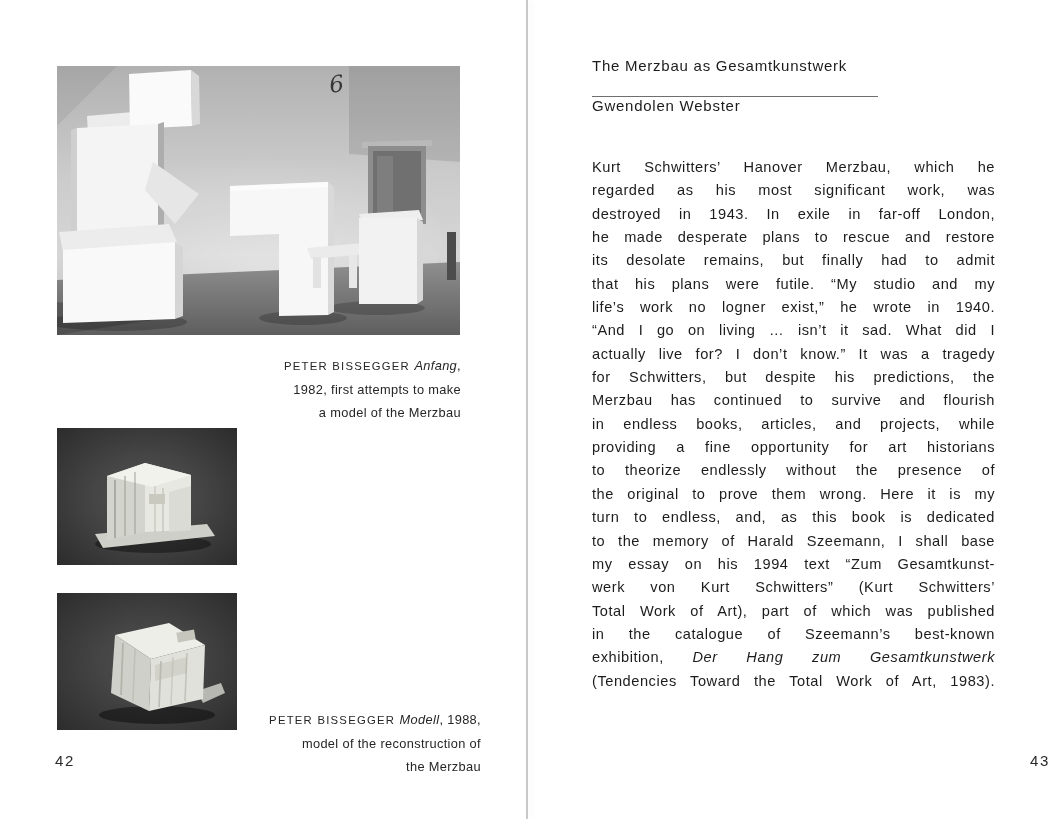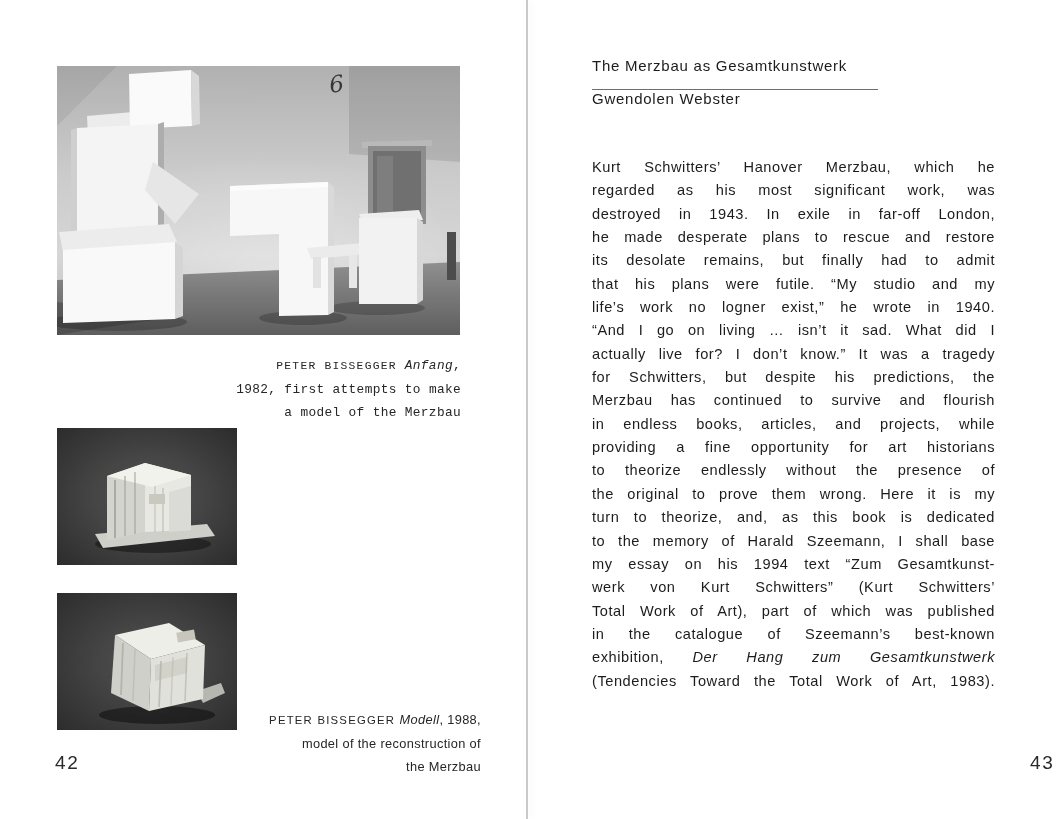--- a/index.html
+++ b/index.html
@@ -10,34 +10,34 @@
            box-shadow:4px 0 6px rgba(0,0,0,0.05);}
   
   .photo{position:absolute;overflow:hidden;filter:blur(.3px) contrast(.97) brightness(1.01);}
   .photo svg{display:block;}
   #photo-top{left:57px;top:66px;width:403px;height:269px;}
   #photo-mid{left:57px;top:428px;width:180px;height:137px;}
   #photo-bot{left:57px;top:593px;width:180px;height:137px;}
   .hand-six{font-family:"DejaVu Serif", serif;font-style:italic;}
   
   .caption{position:absolute;font-size:12.8px;line-height:23px;color:#262626;letter-spacing:.35px;}
-  #caption-top{left:211px;top:354px;width:250px;text-align:right;font-family:Liberation Mono, monospace;}
+  #caption-top{left:211px;top:354px;width:250px;text-align:right;}
   #caption-bot{left:246px;top:708px;width:235px;text-align:right;}
   .caption .seg-caps{font-size:11.3px;letter-spacing:1.25px;}
   .seg-italic{font-style:italic;}
   
   .title-block{position:absolute;left:592px;top:57px;width:403px;}
   .title{display:inline-block;min-width:286px;font-size:15px;letter-spacing:.75px;
-         padding-bottom:15px;border-bottom:1.4px solid #6f6f6f;color:#1c1c1c;}
+         padding-bottom:22px;border-bottom:1.4px solid #6f6f6f;color:#1c1c1c;}
   .author{font-size:15px;letter-spacing:.75px;color:#1c1c1c;}
   .body-text{position:absolute;left:592px;top:156px;width:403px;font-size:14.6px;
              line-height:23.35px;letter-spacing:.55px;color:#1c1c1c;}
   .body-text .tline{text-align:justify;text-align-last:justify;white-space:normal;}
   
-  .pagenum{position:absolute;top:752px;font-size:19px;letter-spacing:1.6px;color:#2a2a2a;}
+  .pagenum{position:absolute;top:752px;font-size:15px;letter-spacing:1.6px;color:#2a2a2a;}
   #pagenum-left{left:55px;}
   #pagenum-right{left:1030px;}
 </style>
 </head>
 <body>
 
 <div id="page">
 
   <div class="divider"></div>
 
@@ -178,21 +178,21 @@
       <div class="tline"><span class="seg-normal">that his plans were futile. “My studio and my</span></div>
       <div class="tline"><span class="seg-normal">life’s work no logner exist,” he wrote in 1940.</span></div>
       <div class="tline"><span class="seg-normal">“And I go on living … isn’t it sad. What did I</span></div>
       <div class="tline"><span class="seg-normal">actually live for? I don’t know.” It was a tragedy</span></div>
       <div class="tline"><span class="seg-normal">for Schwitters, but despite his predictions, the</span></div>
       <div class="tline"><span class="seg-normal">Merzbau has continued to survive and flourish</span></div>
       <div class="tline"><span class="seg-normal">in endless books, articles, and projects, while</span></div>
       <div class="tline"><span class="seg-normal">providing a fine opportunity for art historians</span></div>
       <div class="tline"><span class="seg-normal">to theorize endlessly without the presence of</span></div>
       <div class="tline"><span class="seg-normal">the original to prove them wrong. Here it is my</span></div>
-      <div class="tline"><span class="seg-normal">turn to theorize, and, as this book is dedicated</span></div>
+      <div class="tline"><span class="seg-normal">turn to endless, and, as this book is dedicated</span></div>
       <div class="tline"><span class="seg-normal">to the memory of Harald Szeemann, I shall base</span></div>
       <div class="tline"><span class="seg-normal">my essay on his 1994 text “Zum Gesamtkunst-</span></div>
       <div class="tline"><span class="seg-normal">werk von Kurt Schwitters” (Kurt Schwitters’</span></div>
       <div class="tline"><span class="seg-normal">Total Work of Art), part of which was published</span></div>
       <div class="tline"><span class="seg-normal">in the catalogue of Szeemann’s best-known</span></div>
       <div class="tline"><span class="seg-normal">exhibition, </span><span class="seg-italic">Der Hang zum Gesamtkunstwerk</span></div>
       <div class="tline"><span class="seg-normal">(Tendencies Toward the Total Work of Art, 1983).</span></div>
     </div>
 
   <div id="pagenum-right" class="pagenum">43</div>

